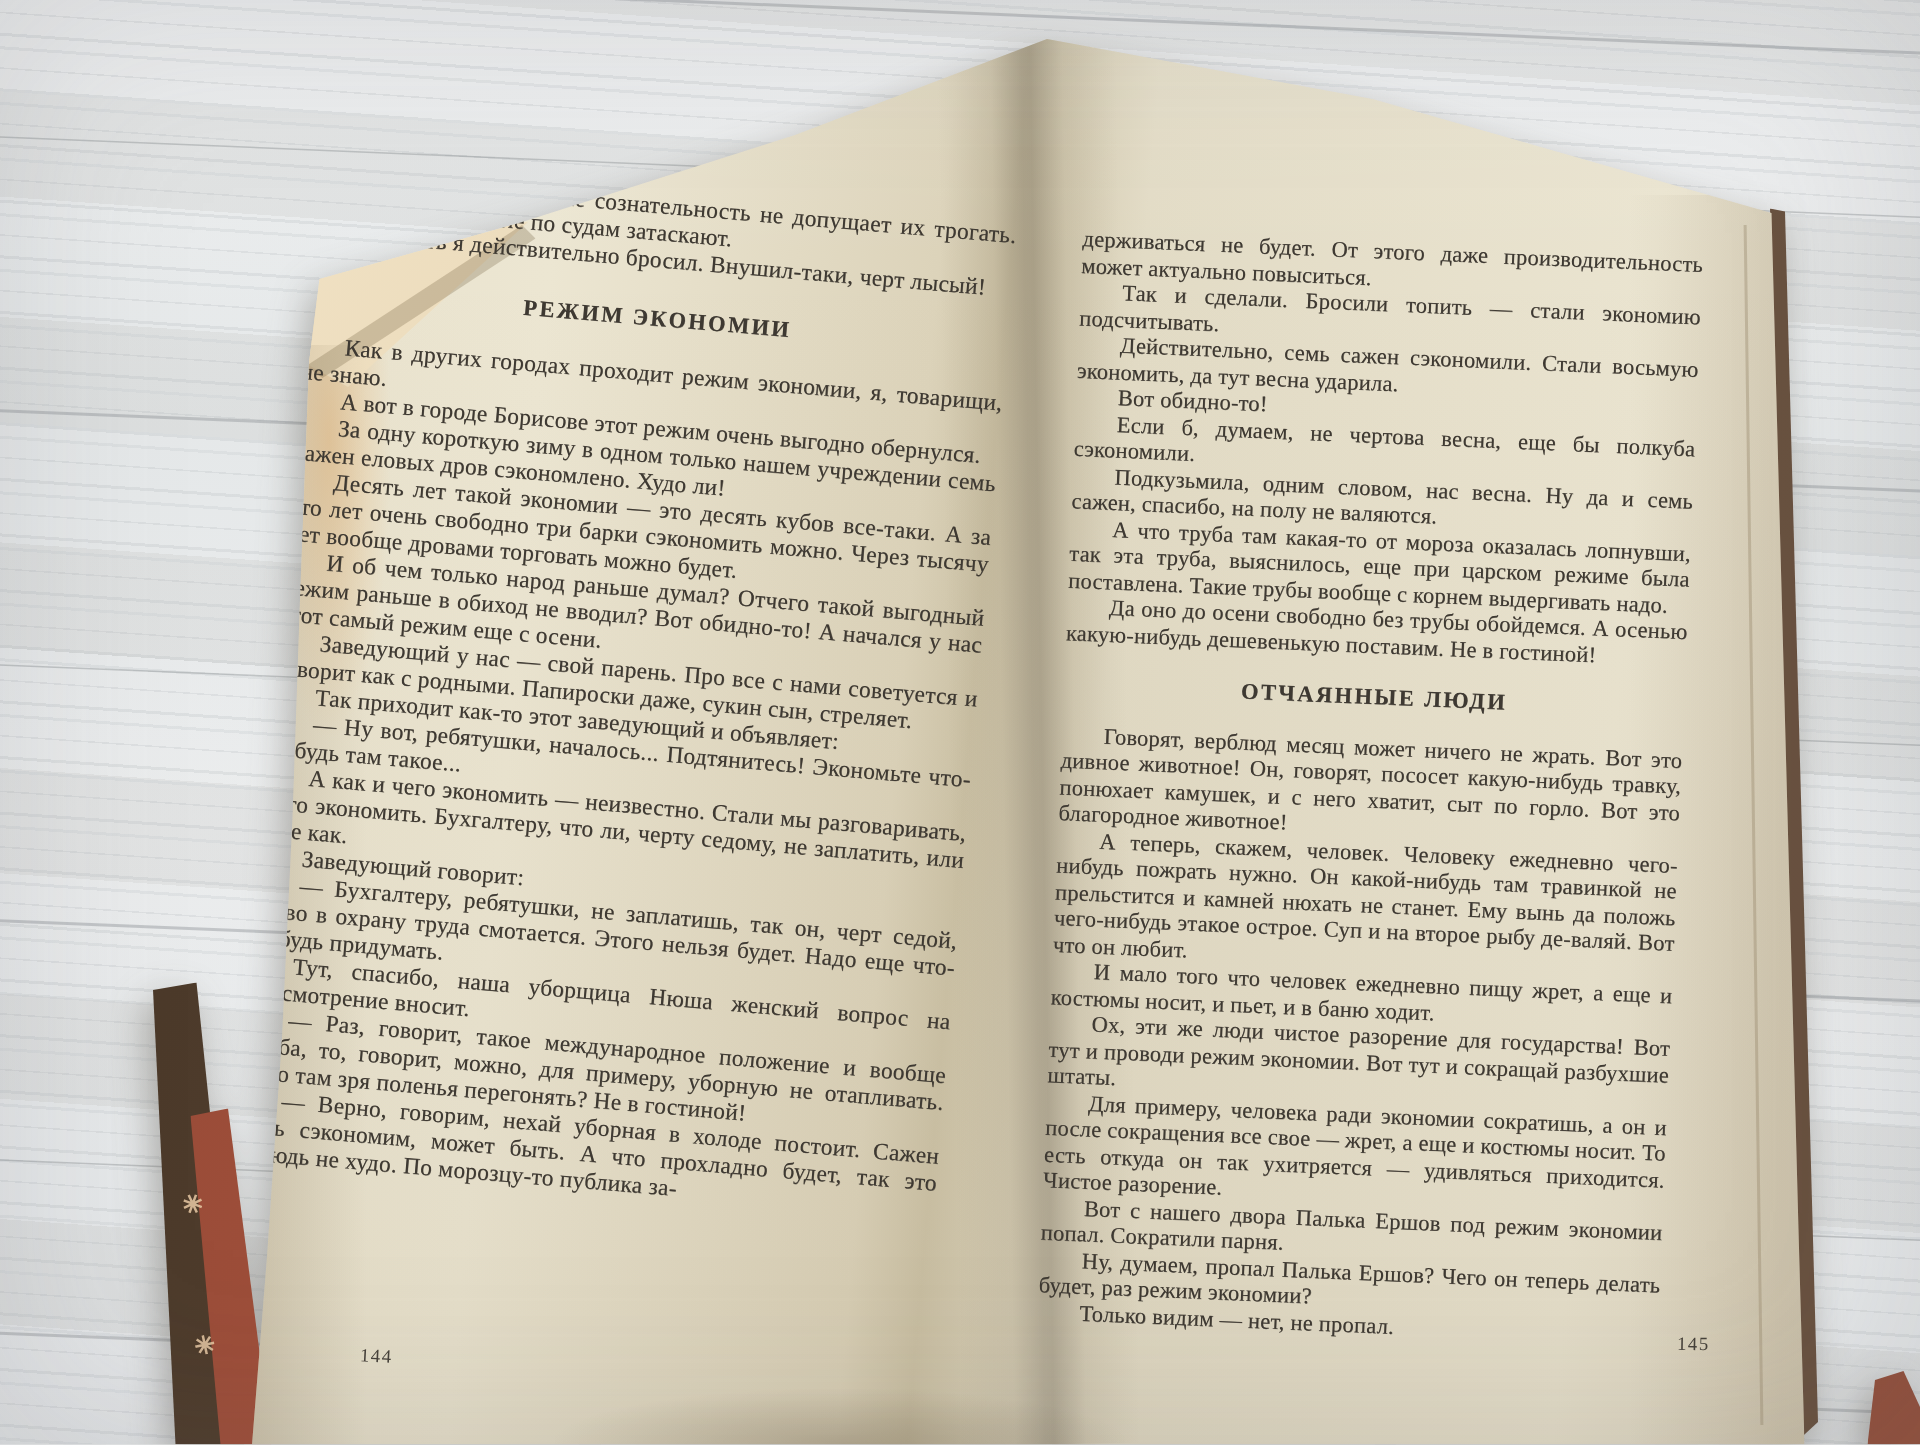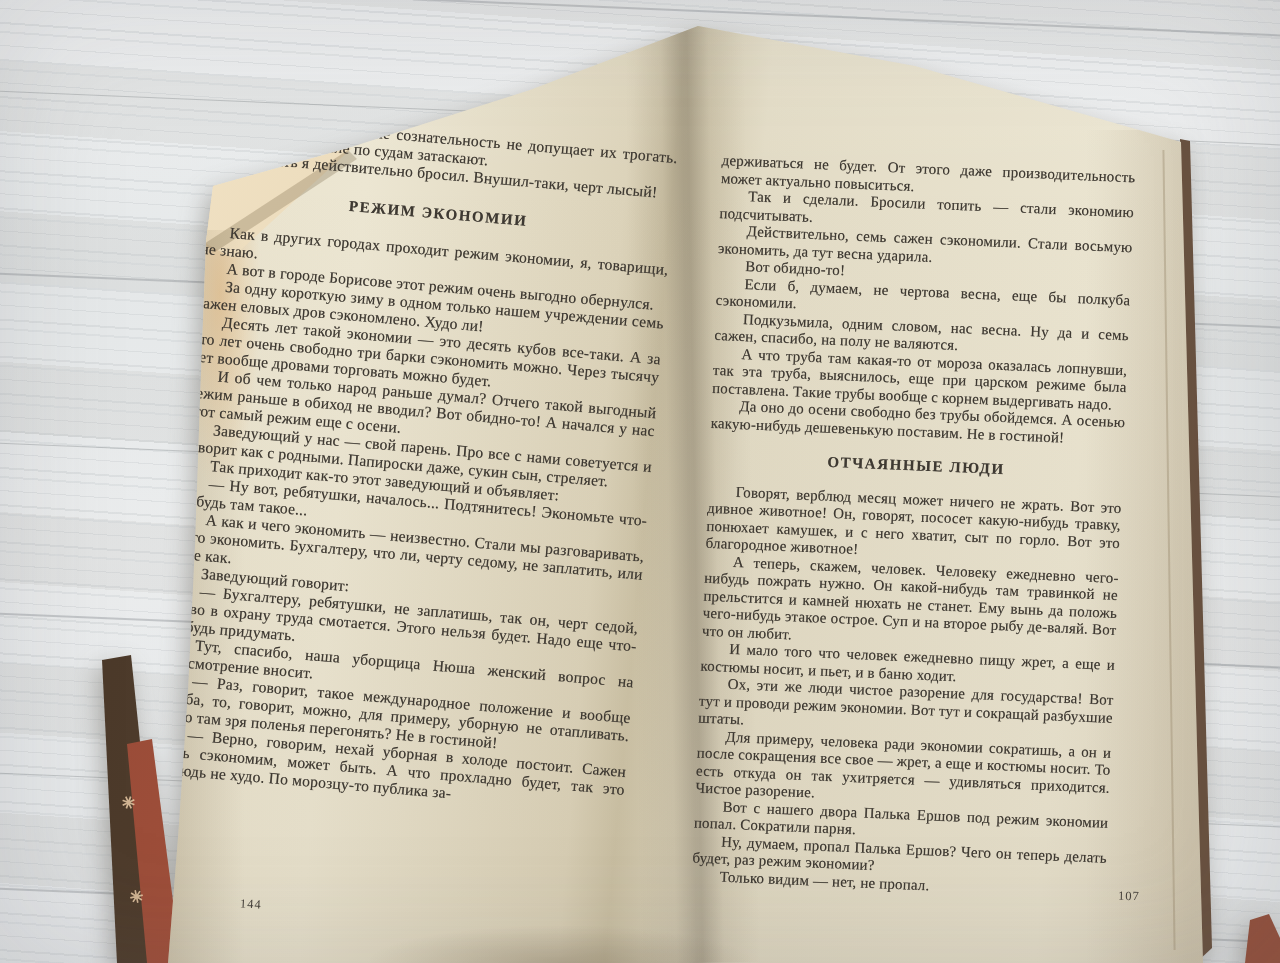--- a/index.html
+++ b/index.html
@@ -161,18 +161,18 @@
             <p class="para ind">И мало того что человек ежедневно пищу жрет, а еще и костюмы носит, и пьет, и в баню ходит.</p>
             <p class="para ind">Ох, эти же люди чистое разорение для государства! Вот тут и проводи режим экономии. Вот тут и сокращай разбухшие штаты.</p>
             <p class="para ind">Для примеру, человека ради экономии сократишь, а он и после сокращения все свое — жрет, а еще и костюмы носит. То есть откуда он так ухитряется — удивляться приходится. Чистое разорение.</p>
             <p class="para ind">Вот с нашего двора Палька Ершов под режим экономии попал. Сократили парня.</p>
             <p class="para ind">Ну, думаем, пропал Палька Ершов? Чего он теперь делать будет, раз режим экономии?</p>
             <p class="para ind">Только видим — нет, не пропал.</p>
           </div>
       </div>
 
       <div class="pnum pnum-left">144</div>
-      <div class="pnum pnum-right">107</div>
+      <div class="pnum pnum-right">145</div>
     </div>
   </div>
 
   <div class="vignette"></div>
 </div>
 
 </body></html>

